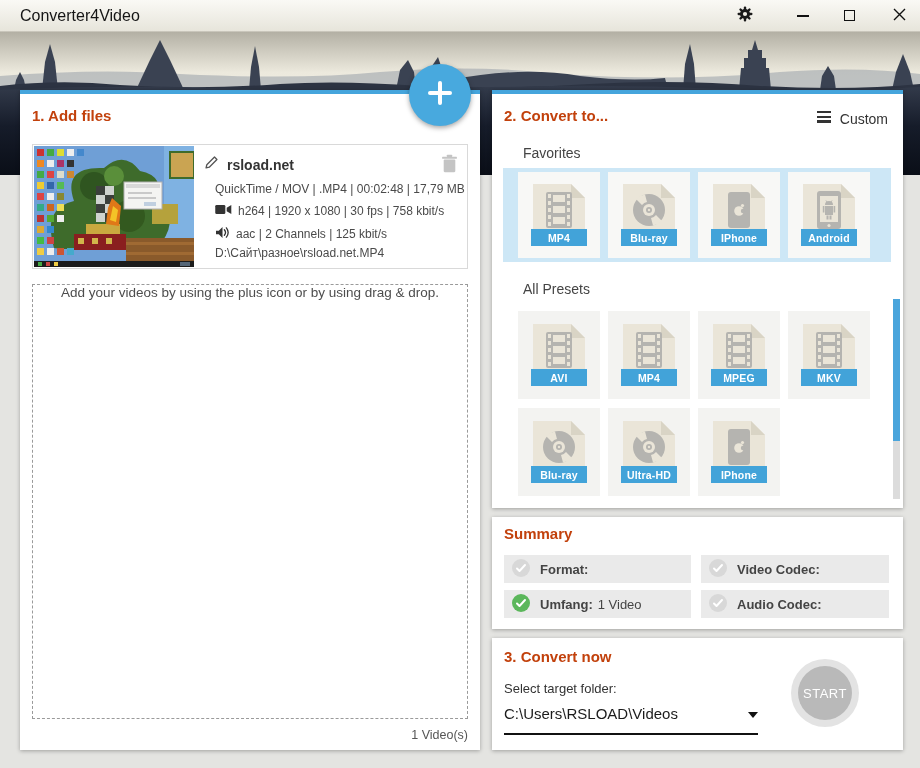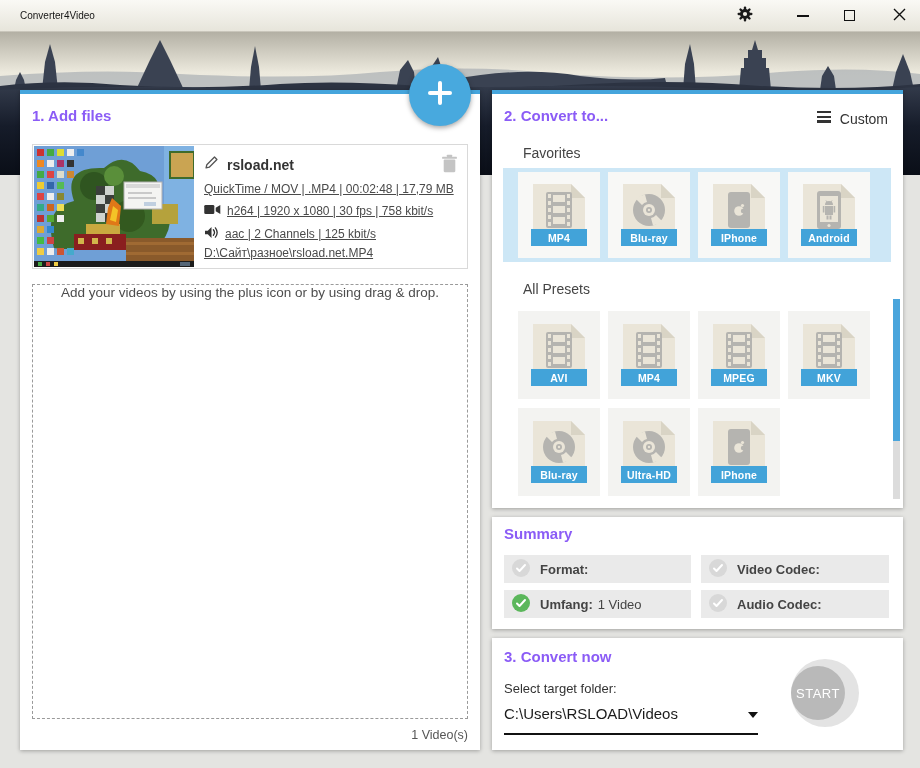--- a/index.html
+++ b/index.html
@@ -12,21 +12,21 @@
     color:#333;
   }
 
   
   .titlebar {
     position:absolute; top:0; left:0; width:920px; height:32px;
     background:linear-gradient(#faf9f5,#e7e5db);
     border-bottom:1px solid #c9c6bb;
     z-index:30;
   }
-  .tb-title { position:absolute; left:20px; top:0; line-height:31px; font-size:10px; color:#151515;text-align:center; }
+  .tb-title { position:absolute; left:20px; top:0; line-height:31px; font-size:16px; color:#151515;text-align:center; }
   .tb-btn { position:absolute; top:0; width:30px; height:31px; display:flex; align-items:center; justify-content:center; }
   .tb-gear  { right:160px; }
   .tb-min   { right:102px; }
   .tb-max   { right:56px; }
   .tb-close { right:6px; }
   .min-glyph { width:12px; height:2px; background:#111; }
   .max-glyph { width:11px; height:11px; border:1.5px solid #111; }
 
   
   .backdrop { position:absolute; top:32px; left:0; width:920px; height:143px; z-index:0; }
@@ -37,42 +37,42 @@
     position:absolute; background:#fff;
     box-shadow:0 1px 4px rgba(0,0,0,.3);
     z-index:10;
   }
   .panel.accent { border-top:4px solid #45a5dc; }
   .panel-left    { left:20px;  top:90px;  width:460px; height:660px; }
   .panel-convert { left:492px; top:90px;  width:411px; height:418px; }
   .panel-summary { left:492px; top:517px; width:411px; height:112px; }
   .panel-now     { left:492px; top:638px; width:411px; height:112px; }
 
-  .section-h { font-size:15px; font-weight:bold; color:#8b5cf6; }
+  .section-h { font-size:15px; font-weight:bold; color:#c2410c; }
 
   
   .fab {
     position:absolute; left:409px; top:64px; width:62px; height:62px;
     border-radius:50%; background:#48a9de;
     box-shadow:0 2px 5px rgba(0,0,0,.35);
     display:flex; align-items:center; justify-content:center;
     z-index:20; cursor:pointer;
   }
 
   
   .h-addfiles { position:absolute; left:12px; top:13px; }
   .file-card {
     position:absolute; left:12px; top:50px; width:436px; height:125px;
     border:1px solid #d9d9d9; background:#fff;
   }
   .thumb { position:absolute; left:1px; top:1px; width:160px; height:121px; overflow:hidden; }
   .file-head { position:absolute; left:171px; top:10px; display:flex; align-items:center; gap:8px; }
   .file-name { font-size:14px; font-weight:bold; color:#333; }
   .trash-btn { position:absolute; right:9px; top:9px; }
-  .meta-line { position:absolute; left:171px; font-size:12px; color:#4a4a4a; display:flex; align-items:center; gap:6px; white-space:nowrap;text-decoration:underline; }
+  .meta-line { position:absolute; left:182px; font-size:12px; color:#4a4a4a; display:flex; align-items:center; gap:6px; white-space:nowrap; }
   .m1 { top:37px; } .m2 { top:59px; } .m3 { top:81px; } .m4 { top:101px; }
 
   .dropzone {
     position:absolute; left:12px; top:190px; width:436px; height:435px;
     border:1px dashed #9a9a9a;
     display:flex; justify-content:center;
   }
   .dz-hint { font-size:13.5px; color:#4d4d4d; }
   .file-count { position:absolute; right:12px; top:634px; font-size:12.5px; color:#555; }
 
@@ -133,21 +133,21 @@
   .target-label { position:absolute; left:12px; top:43px; font-size:13px; color:#333; }
   .folder-select {
     position:absolute; left:12px; top:66px; width:254px;
     display:flex; align-items:flex-end; justify-content:space-between;
     border-bottom:2px solid #111; padding-bottom:11px; cursor:pointer;
   }
   .folder-value { font-size:15px; color:#1c1c1c; }
   .start-btn {
     position:absolute; left:299px; top:21px; width:68px; height:68px;
     border-radius:50%; background:#e3e3e3;
-    display:flex; align-items:center; cursor:pointer;
+    display:flex; align-items:center; justify-content:center; cursor:pointer;
   }
   .start-inner {
     width:54px; height:54px; border-radius:50%; background:#b9b9b9;
     display:flex; align-items:center; justify-content:center;
     color:#fff; font-size:13px; letter-spacing:.5px;
   }
 </style>
 </head>
 <body>
 

